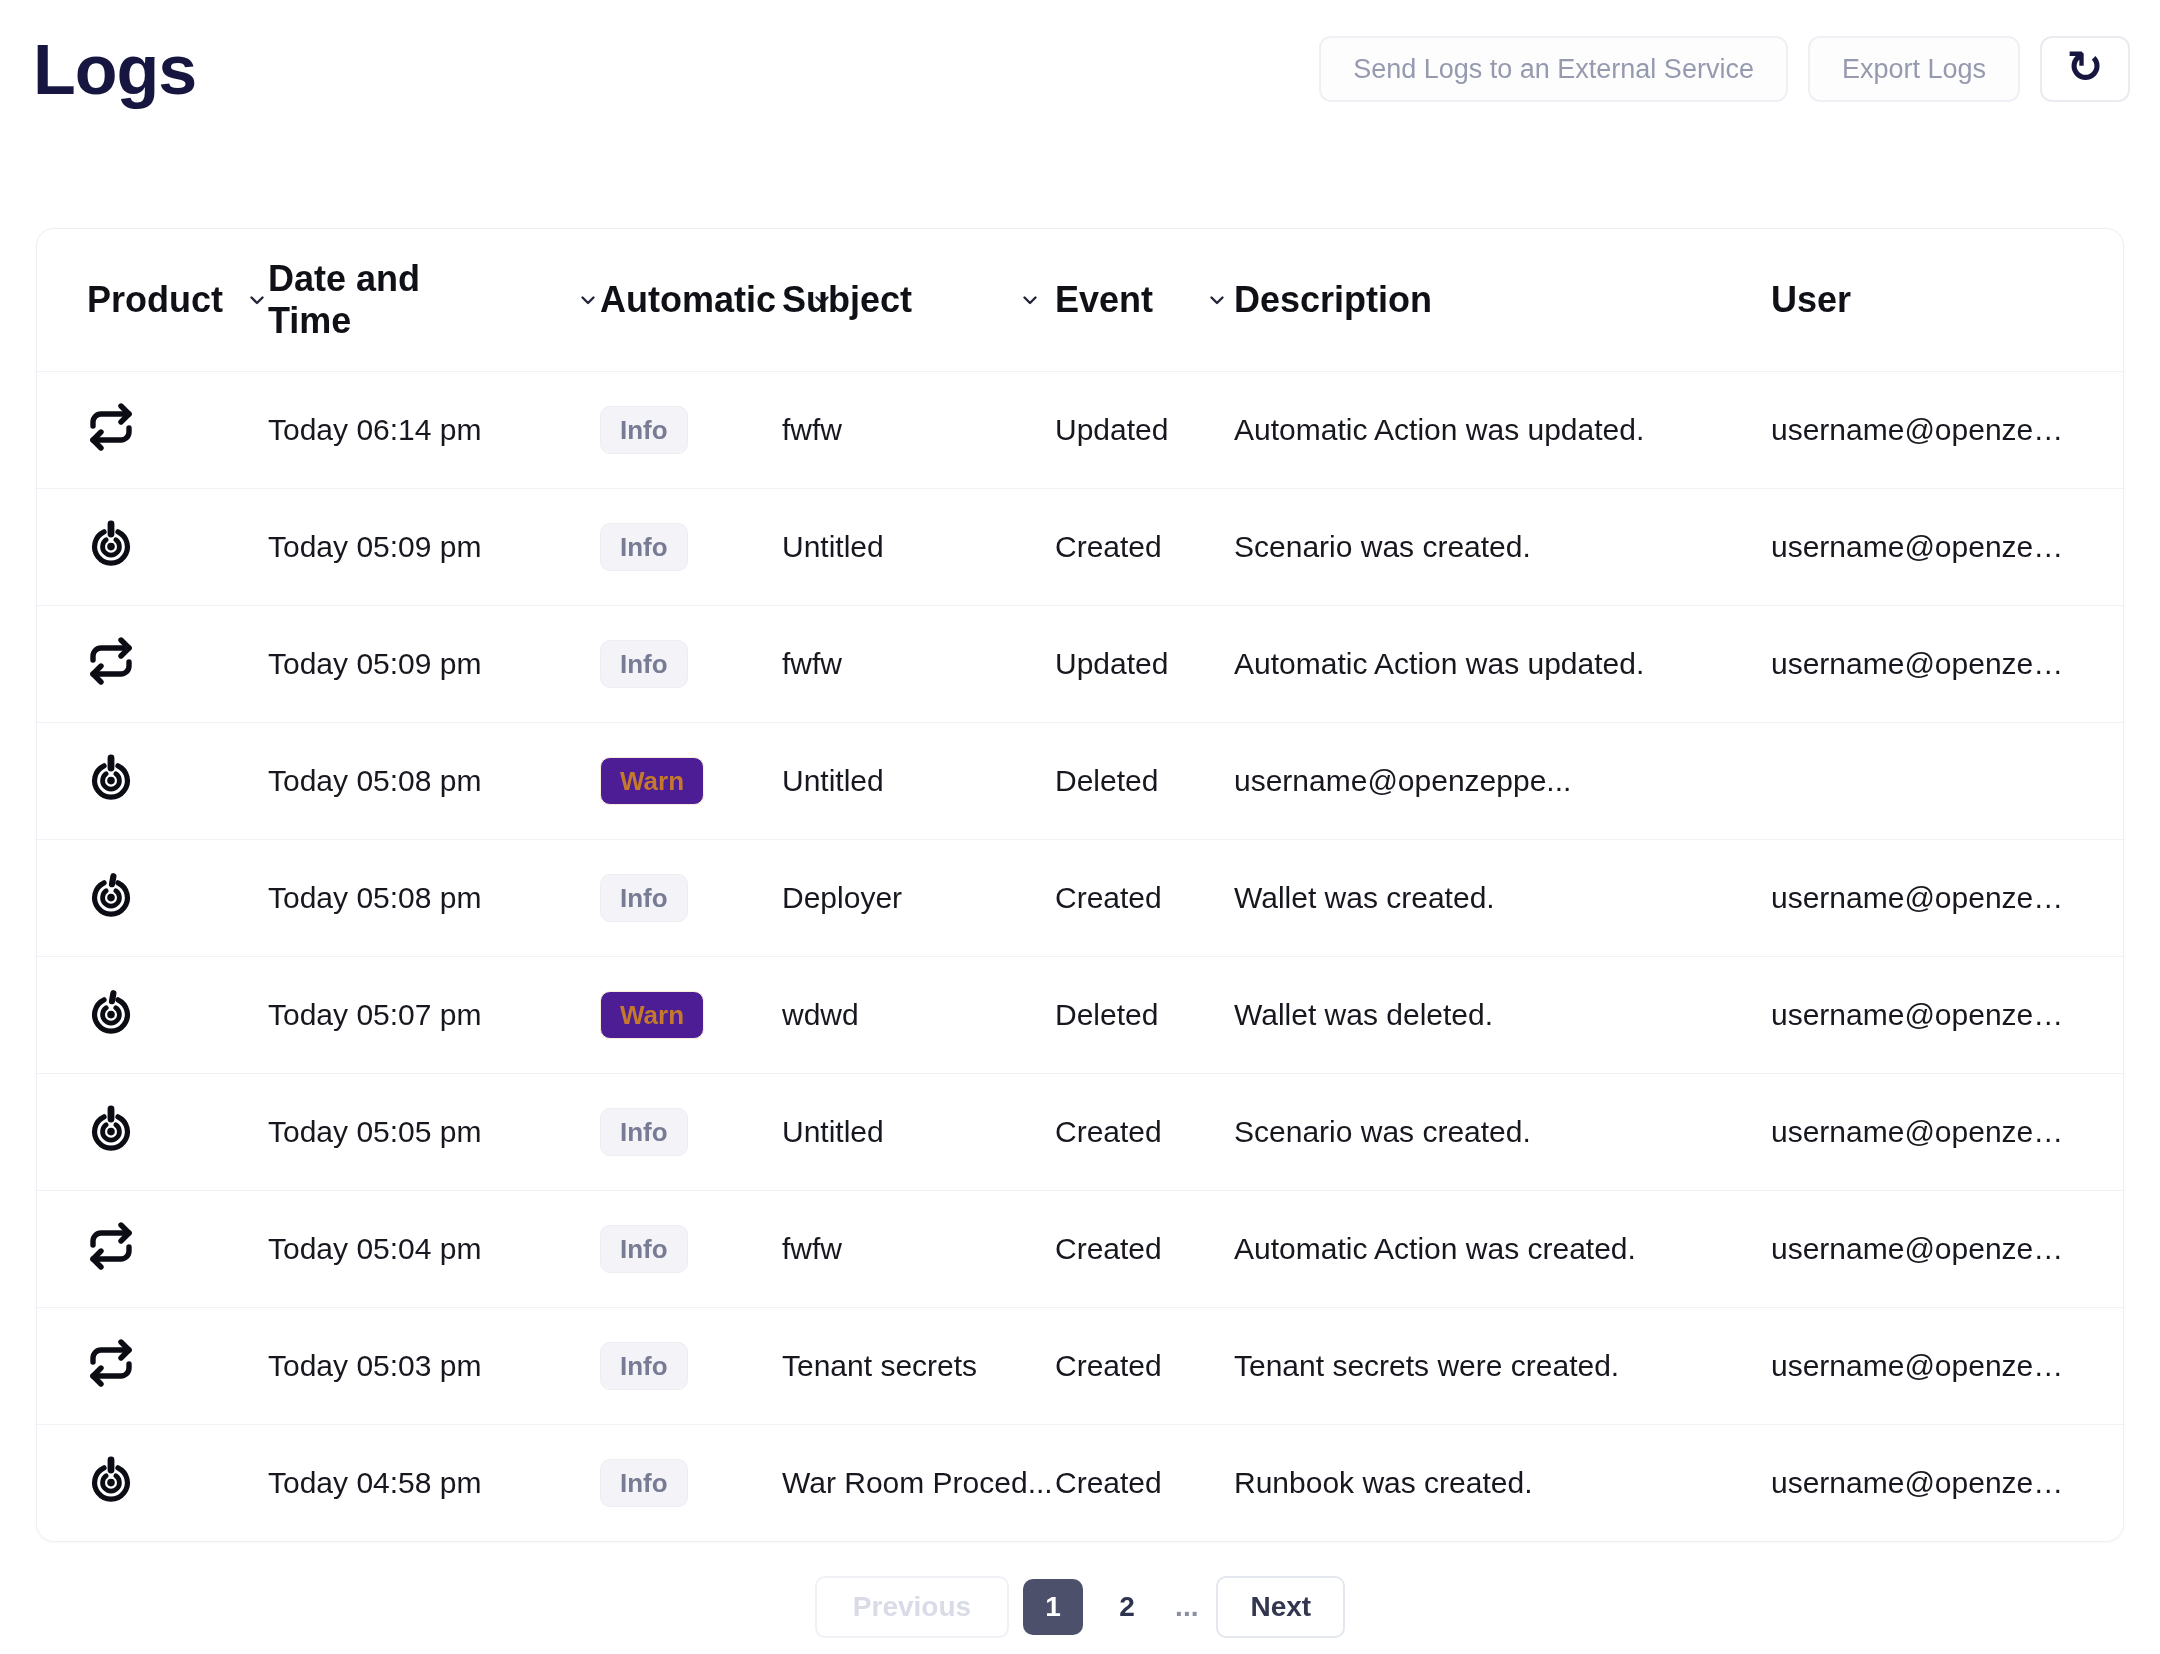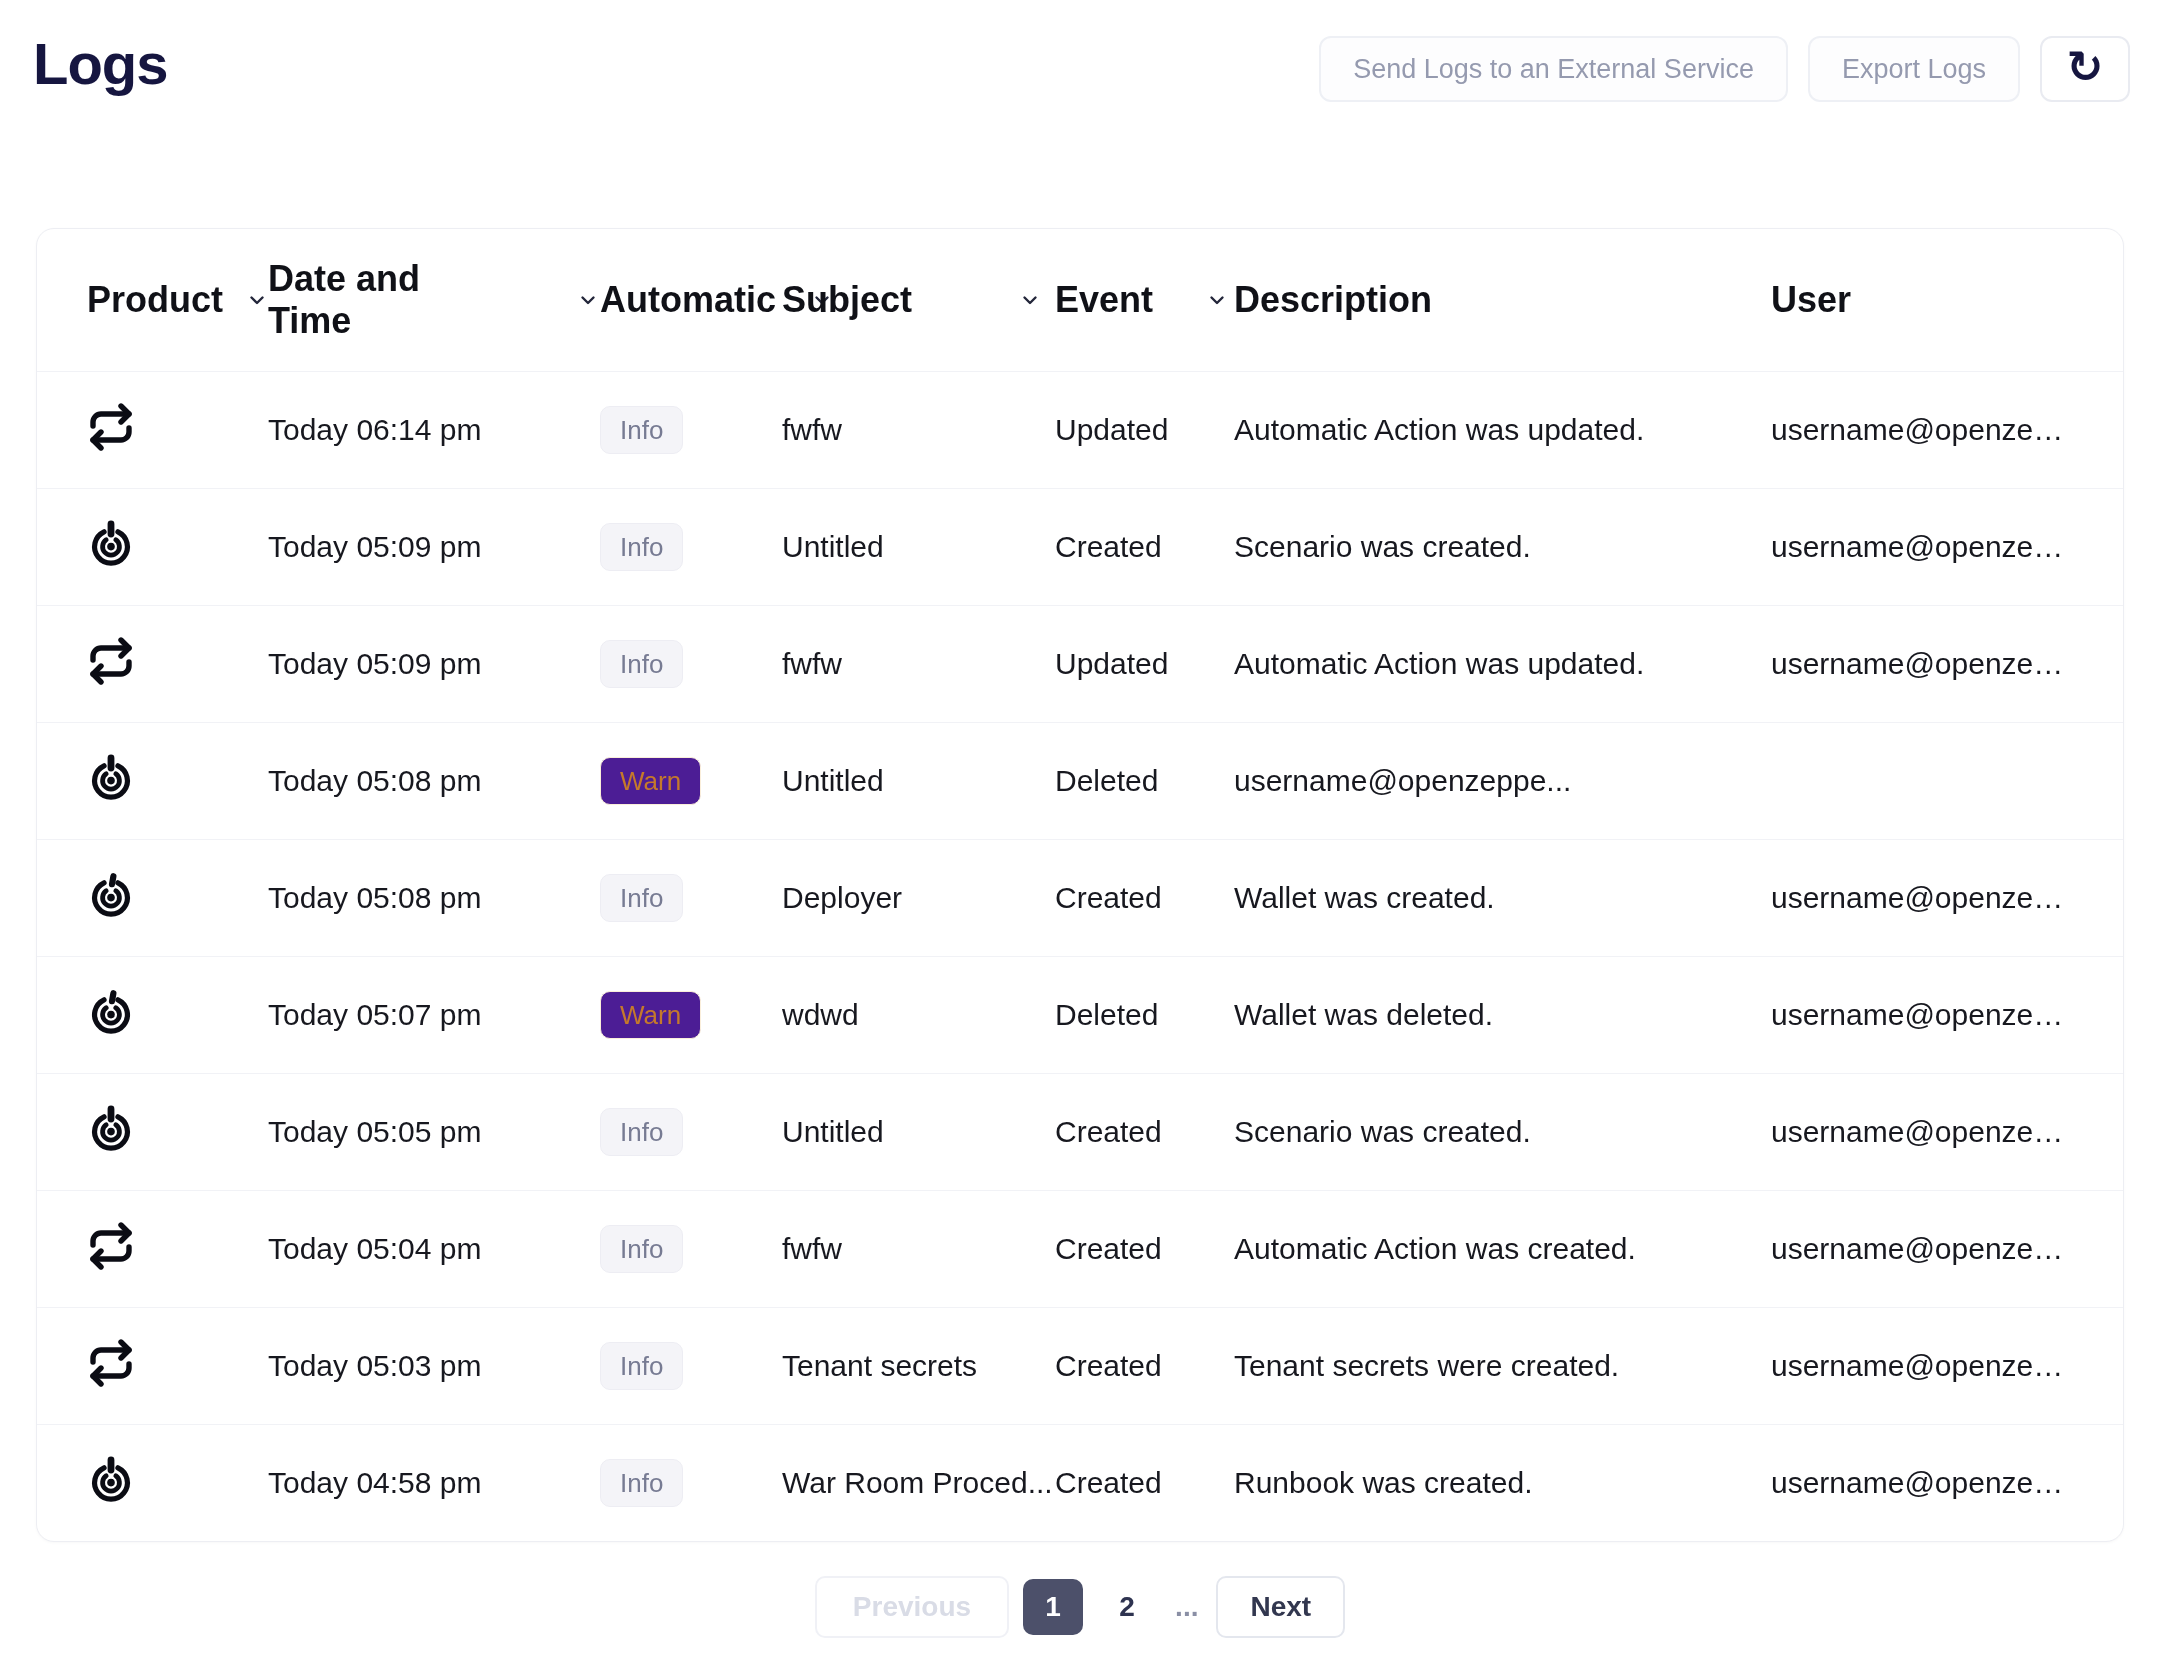--- a/index.html
+++ b/index.html
@@ -2,21 +2,21 @@
 <html><head>
 <meta charset="utf-8">
 <style>
   * { margin:0; padding:0; box-sizing:border-box; }
   html,body { width:2160px; height:1654px; background:#ffffff;
     font-family:"Liberation Sans","DejaVu Sans",sans-serif; color:#17181f; overflow:hidden; }
 
   
   .topbar { display:flex; align-items:flex-start; justify-content:space-between;
     padding:24px 30px 0 33px; height:110px; }
-  .page-title { font-size:58px; font-weight:700; color:#161640; letter-spacing:-1px; padding-top:6px; }
+  .page-title { font-size:70px; font-weight:700; color:#161640; letter-spacing:-1px; padding-top:6px; }
   .top-actions { display:flex; gap:20px; align-items:center; padding-top:12px; }
   .btn { display:inline-flex; align-items:center; justify-content:center; height:66px;
     border-radius:12px; border:2px solid #eef0f5; background:#fdfdfe; font-size:27px;
     font-weight:500; color:#959aaf; padding:0 32px; cursor:pointer;
     font-family:"Liberation Sans","DejaVu Sans",sans-serif; }
   .btn-icon { width:90px; padding:0; background:#ffffff; border-color:#e9ebf1; }
   .refresh-glyph { font-family:"DejaVu Sans",sans-serif; font-size:44px; font-weight:700;
     color:#161640; line-height:1; transform:translateY(-2px); }
 
   
@@ -32,21 +32,21 @@
   .th-date .chev { margin-left:74px; }
   .th-severity .chev { margin-left:34px; }
   .th-subject .chev { margin-left:106px; }
   .th-event .chev { margin-left:52px; }
 
   .tr { height:117px; border-top:1px solid #f1f2f6; }
   .td { font-size:30px; color:#17181f; white-space:nowrap; overflow:hidden; text-overflow:ellipsis; }
   .picon { display:inline-flex; width:48px; height:48px; color:#0b0c14; }
   .picon svg { width:48px; height:48px; }
 
-  .badge { display:inline-block; font-size:26px; font-weight:400; line-height:1;
+  .badge { display:inline-block; font-size:26px; font-weight:700; line-height:1;
     padding:10px 19px; border-radius:10px; }
   .badge.info { background:#f4f4f8; color:#777b93; border:1px solid #ededf3; }
   .badge.warn { background:#4c1d95; color:#c5792b; border:1px solid #faeeda; }
 
   
   .pagination { display:flex; align-items:center; justify-content:center; gap:14px; margin-top:34px; }
   .pg-btn { display:inline-flex; align-items:center; justify-content:center; height:62px;
     border-radius:10px; border:2px solid #f0f1f6; background:#fff; font-size:28px; font-weight:700;
     cursor:pointer; font-family:"Liberation Sans","DejaVu Sans",sans-serif; }
   .pg-prev { color:#d9dce6; padding:0 36px; }

